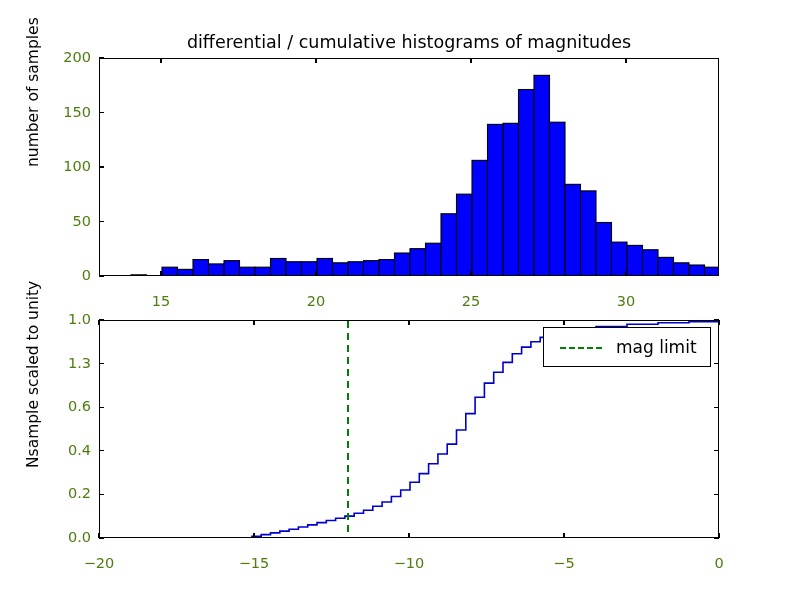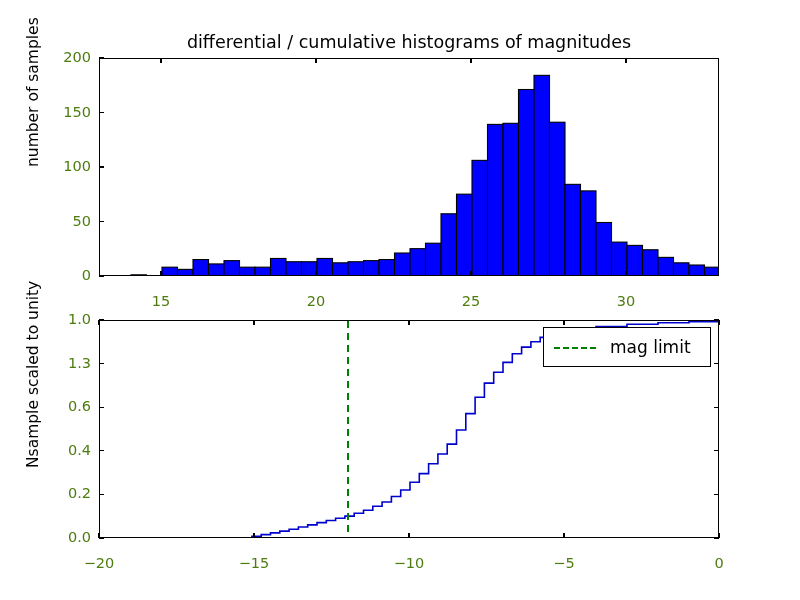--- a/index.html
+++ b/index.html
@@ -70,21 +70,21 @@
   .tick-label-y { text-align: right; }
 
   
   .legend-box {
     position: absolute;
     box-sizing: border-box;
     border: 1.1px solid #000000;
     background: #ffffff;
     display: flex;
     align-items: center;
-    padding: 0 10px;
+    padding: 0 16px;
   }
   .legend-swatch {
     width: 42px;
     height: 14px;
     position: relative;
     margin-right: 14px;
     flex: none;
   }
   .legend-swatch::before {
     content: "";

